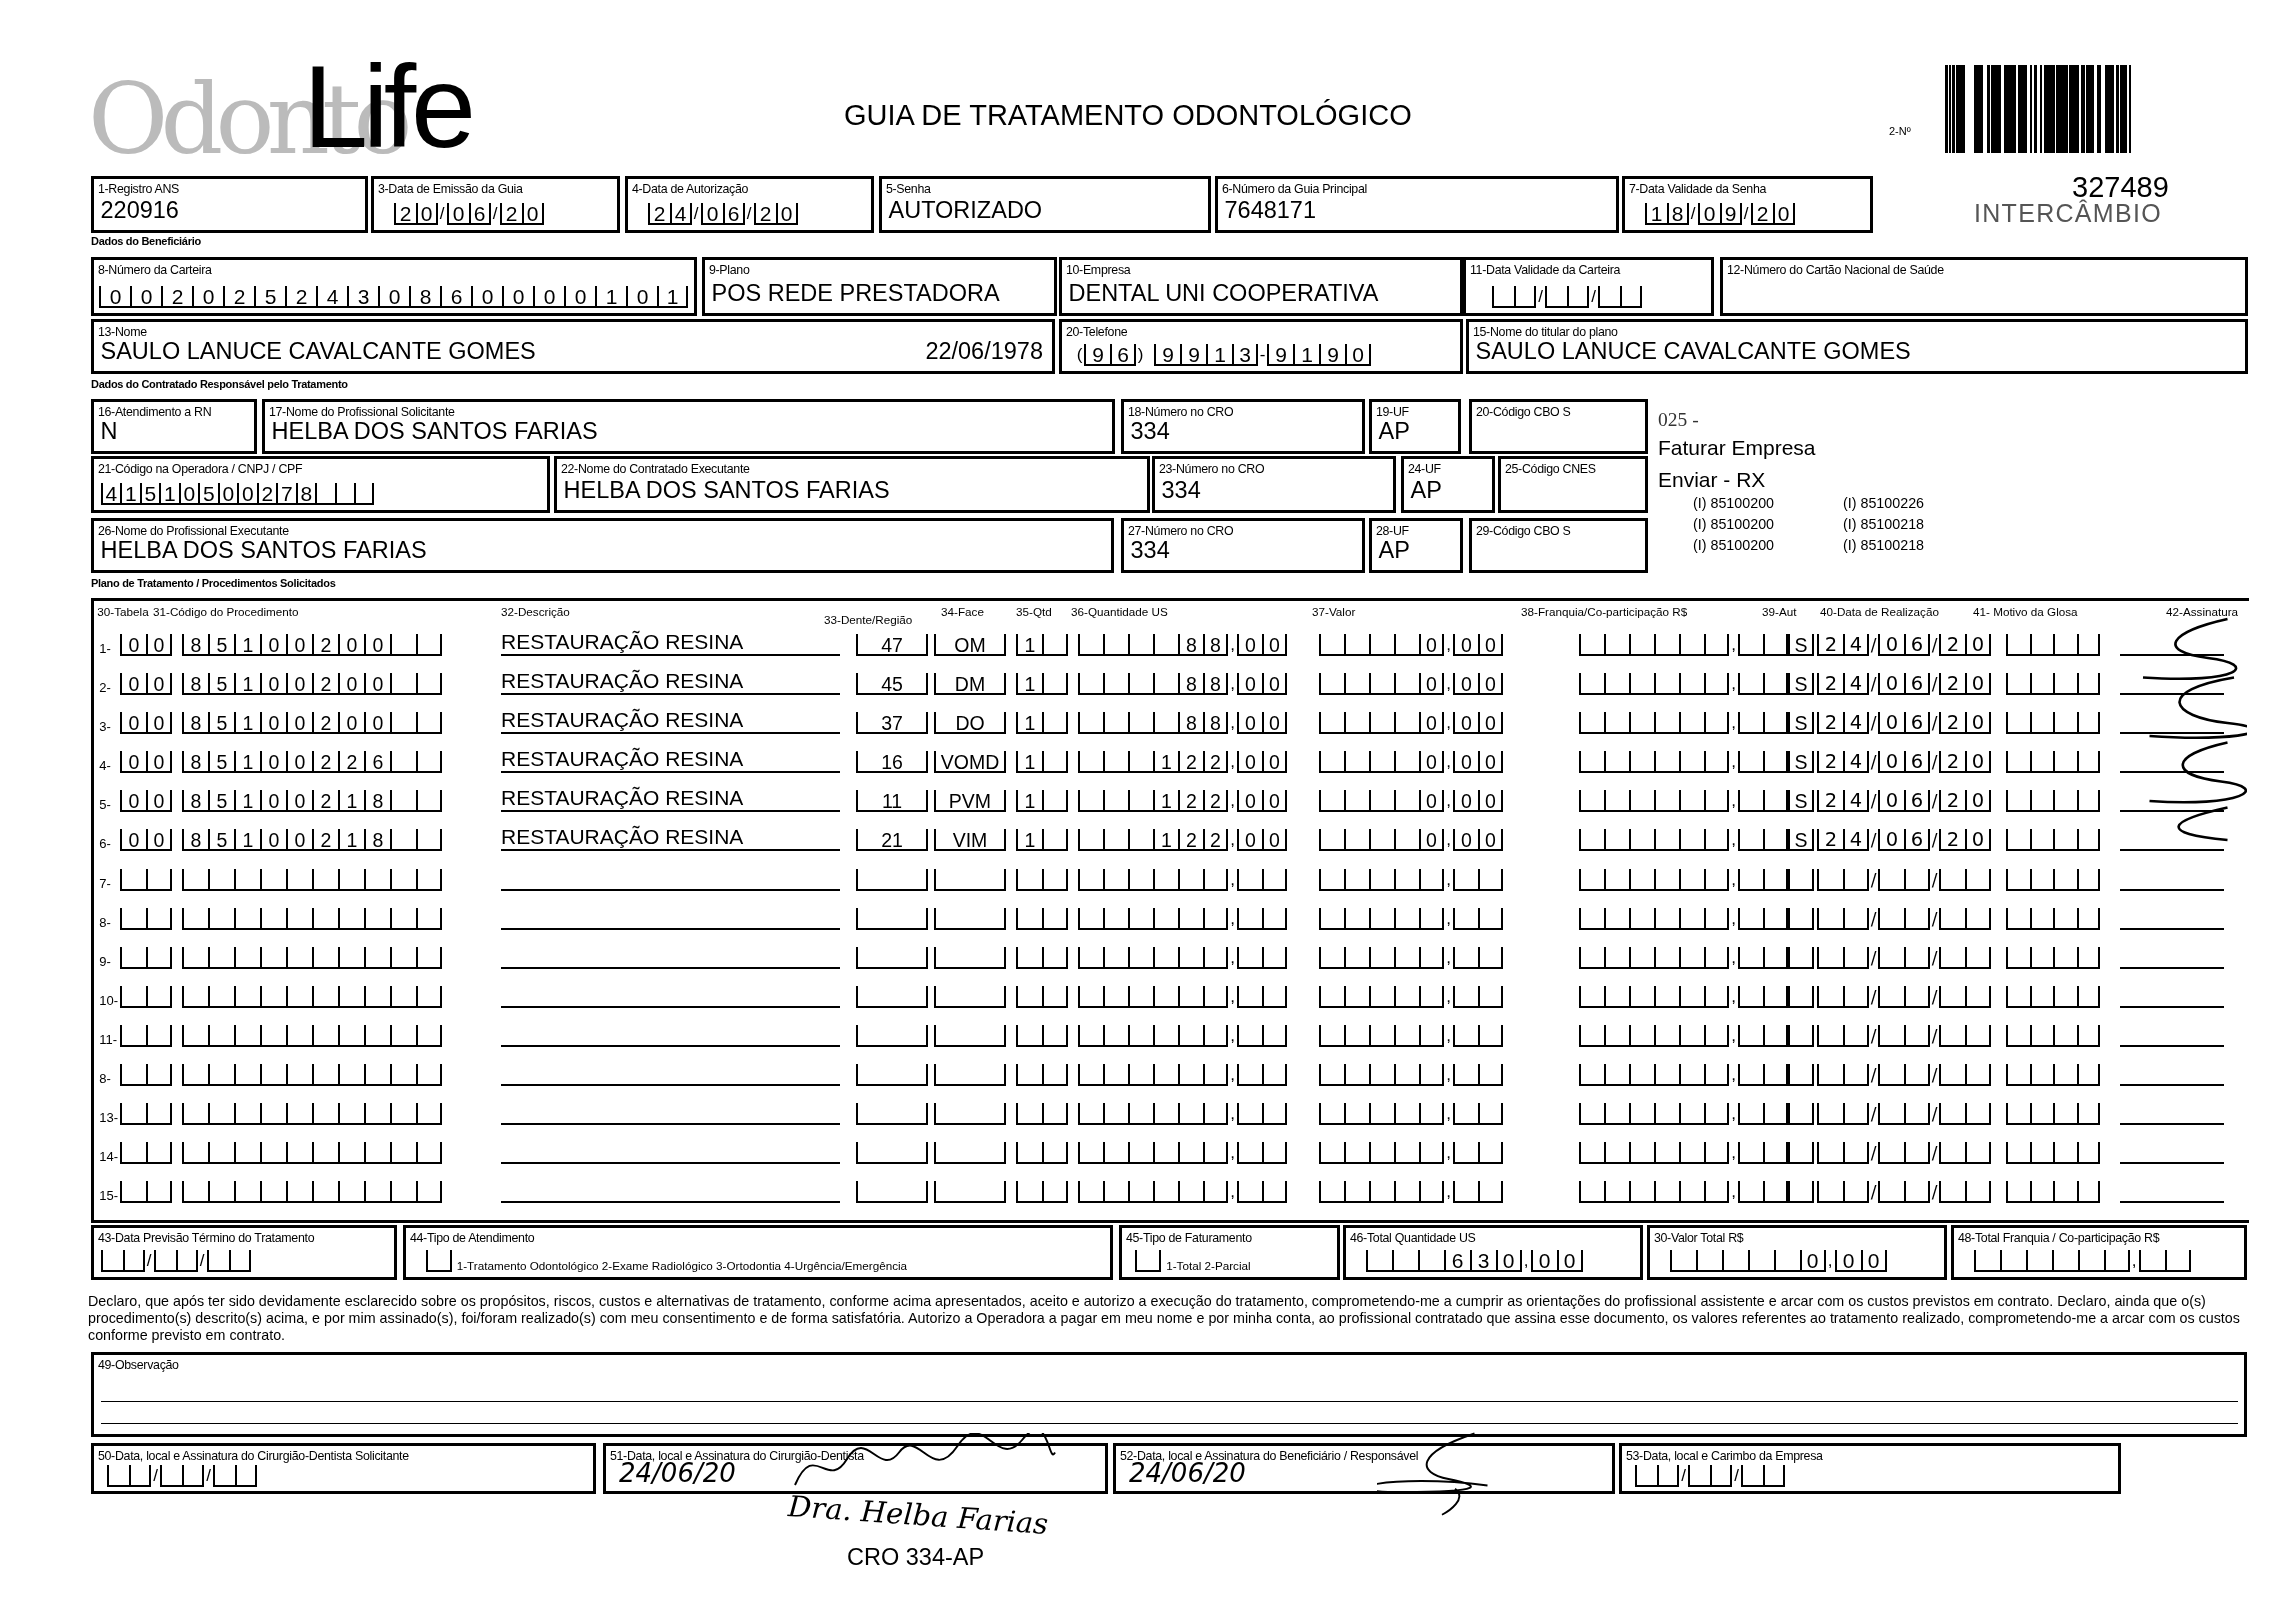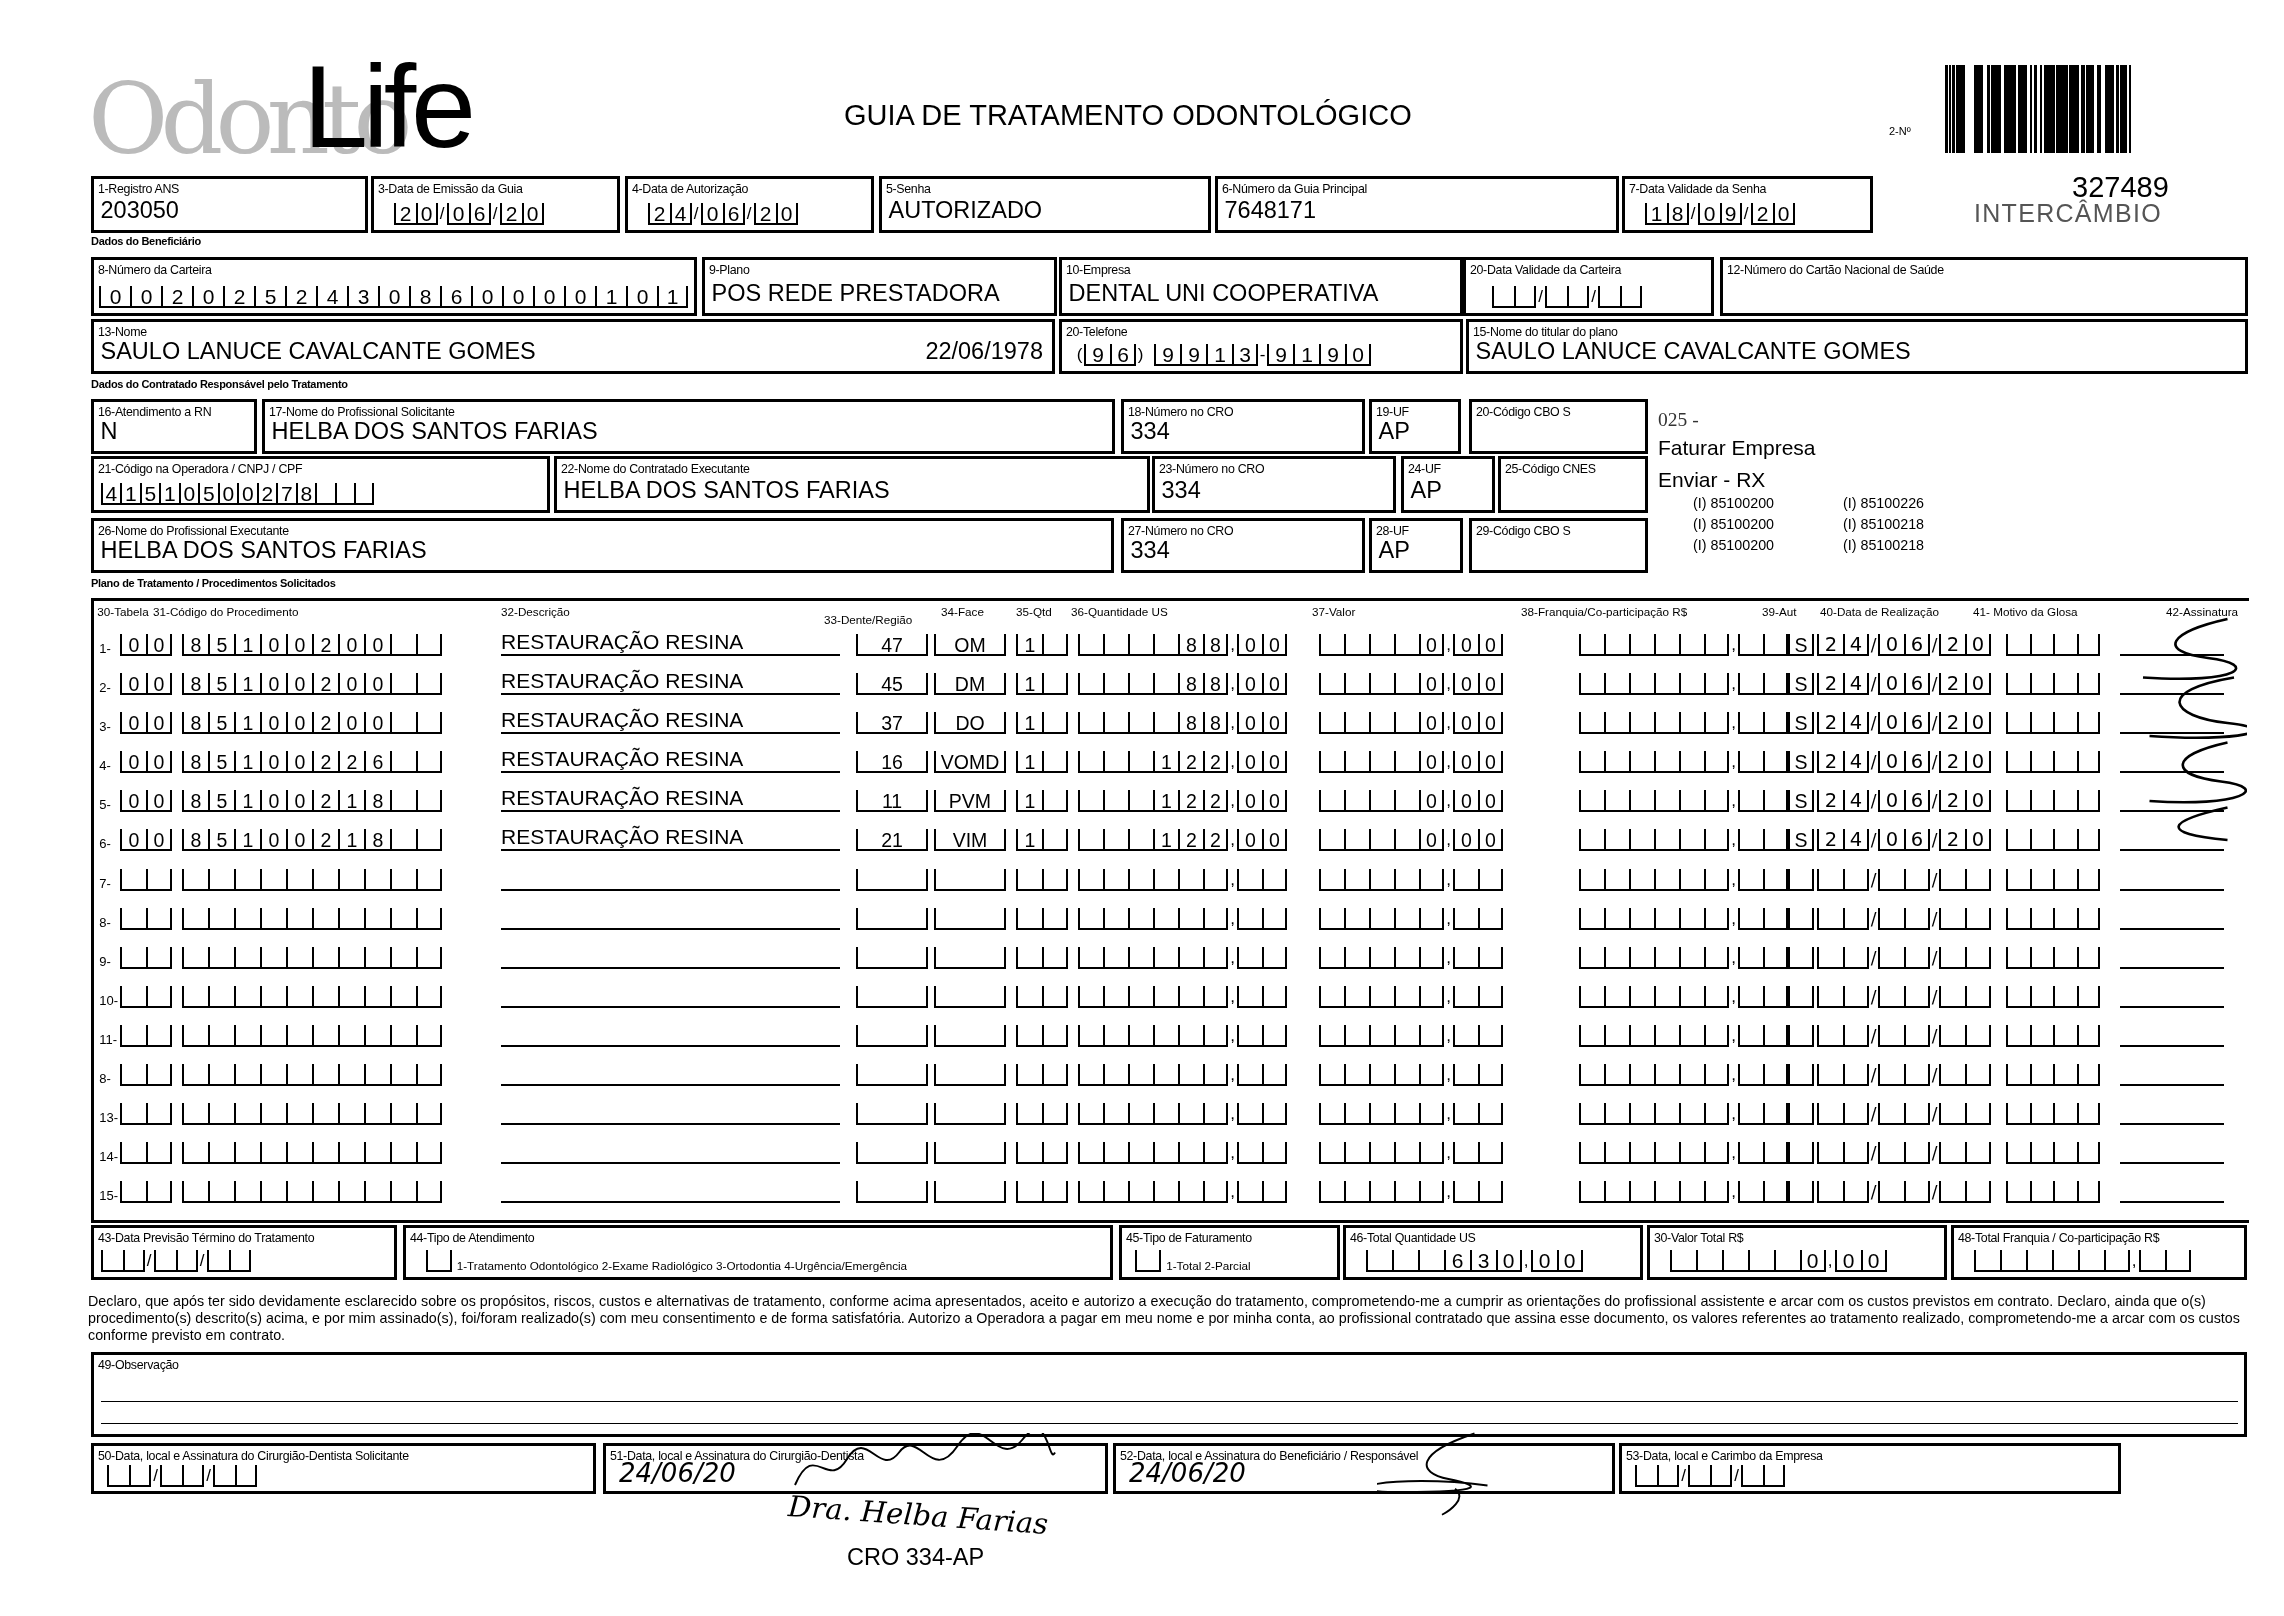--- a/index.html
+++ b/index.html
@@ -73,21 +73,21 @@
     <span style="width: 1.3px; height: 100%; background: rgb(255, 255, 255);"></span>
     <span style="width: 6.5px; height: 100%; background: rgb(0, 0, 0);"></span>
     <span style="width: 2px; height: 100%; background: rgb(255, 255, 255);"></span>
     <span style="width: 2.6px; height: 100%; background: rgb(0, 0, 0);"></span>
   </div>
 <div class="abs" style="left:2072px;top:171px;font-size:29px;">327489</div>
 <div class="abs" style="left:1974px;top:199px;font-size:25px;color:#555;letter-spacing:1.3px;">INTERCÂMBIO</div>
 
 <div class="box" style="left:91px;top:176px;width:277px;height:57px;">
   <span class="lbl">1-Registro ANS</span>
-  <span class="val">203050</span>
+  <span class="val">220916</span>
 </div>
 <div class="box" style="left:371px;top:176px;width:249px;height:57px;">
   <span class="lbl">3-Data de Emissão da Guia</span>
   <div class="cells" style="left:19.5px;bottom:5.2px;">
       <span class="grp">
         <span class="cell">2</span>
         <span class="cell">0</span>
       </span>
       <span class="sep">/</span>
       <span class="grp">
@@ -178,21 +178,21 @@
 </div>
 <div class="box" style="left:702px;top:257px;width:355px;height:59px;">
   <span class="lbl">9-Plano</span>
   <span class="val">POS REDE PRESTADORA</span>
 </div>
 <div class="box" style="left:1059px;top:257px;width:404px;height:59px;">
   <span class="lbl">10-Empresa</span>
   <span class="val">DENTAL UNI  COOPERATIVA</span>
 </div>
 <div class="box" style="left:1463px;top:257px;width:251px;height:59px;">
-  <span class="lbl">20-Data Validade da Carteira</span>
+  <span class="lbl">11-Data Validade da Carteira</span>
   <div class="cells" style="left:26px;bottom:5.2px;">
       <span class="grp">
         <span class="cell"></span>
         <span class="cell"></span>
       </span>
       <span class="sep">/</span>
       <span class="grp">
         <span class="cell"></span>
         <span class="cell"></span>
       </span>

